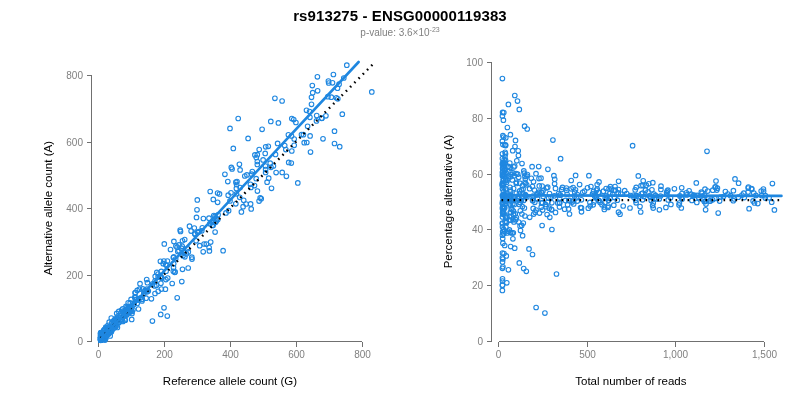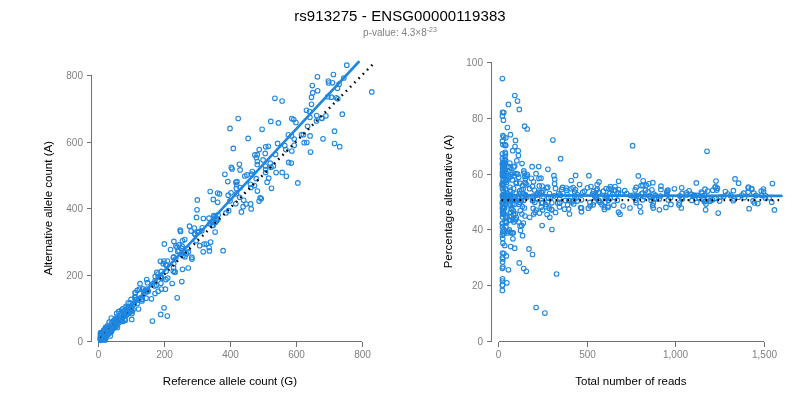--- a/index.html
+++ b/index.html
@@ -24,21 +24,21 @@
   .title-block {
     position: absolute;
     top: 0;
     left: 0;
     width: 800px;
     text-align: center;
     pointer-events: none;
   }
   .fig-title {
     font-size: 15px;
-    font-weight: normal;
+    font-weight: bold;
     color: #000000;
     letter-spacing: 0.1px;
     margin-top: 7px;
     line-height: 18px;
   }
   .fig-subtitle {
     font-size: 10px;
     color: #808080;
     line-height: 13px;
     margin-top: 1px;
@@ -103,21 +103,21 @@
     stroke-dasharray: 1.6 4.4;
   }
 </style>
 </head>
 <body>
 
 <div id="figure">
 
   <div class="title-block">
     <div class="fig-title">rs913275 - ENSG00000119383</div>
-    <div class="fig-subtitle"><span>p-value: 4.3×8</span><sup>-23</sup></div>
+    <div class="fig-subtitle"><span>p-value: 3.6×10</span><sup>-23</sup></div>
   </div>
 
   <div class="panel" id="panel-left">
     <svg class="plot-svg" id="svg-left" viewBox="0 0 400 400">
         <path class="axis-line" d="M 98.5 341.5 L 362.4080459770115 341.5"></path>
         <path class="axis-line" d="M 91.5 341.5 L 91.5 75.78571428571428"></path>
         <line class="tick-line" x1="98.5" y1="341.5" x2="98.5" y2="346.5"></line>
         <text class="tick-label" x="98.5" y="358" text-anchor="middle">0</text>
         <line class="tick-line" x1="164.5" y1="341.5" x2="164.5" y2="346.5"></line>
         <text class="tick-label" x="164.5" y="358" text-anchor="middle">200</text>

